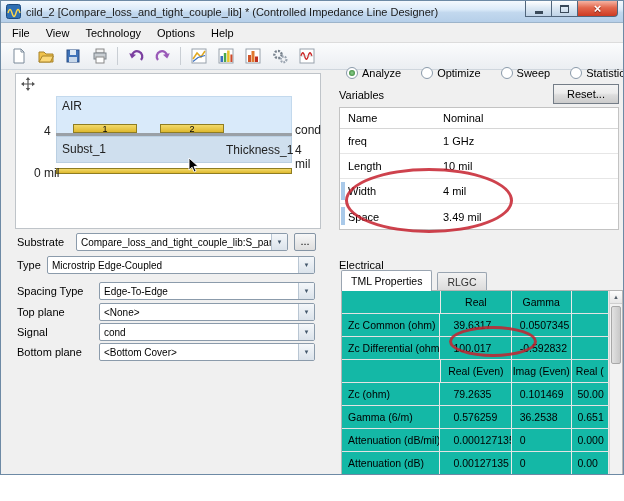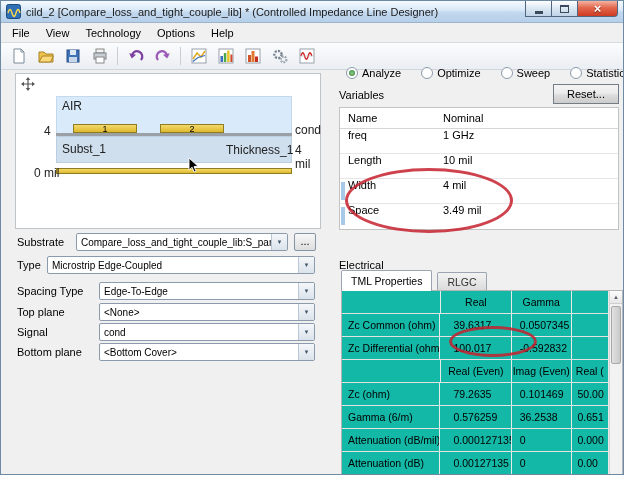--- a/index.html
+++ b/index.html
@@ -61,21 +61,21 @@
   .radio-row{position:absolute;left:345px;top:66px;display:flex;gap:20px;align-items:center}
   .radio{display:flex;align-items:center;gap:4px}
   .rb{width:12px;height:12px;border:1px solid #8a9aaa;border-radius:50%;background:#fff;position:relative;flex:0 0 auto}
   .rb.sel::after{content:"";position:absolute;left:2px;top:2px;width:6px;height:6px;border-radius:50%;background:radial-gradient(#8ed08e,#2a7a2a)}
 
   .vars-title{position:absolute;left:338px;top:88px}
   .btn{position:absolute;left:552px;top:83px;width:66px;height:20px;border:1px solid #747d87;border-radius:0;background:linear-gradient(#f4f4f4,#ececec 45%,#dddddd 55%,#cccccc);display:flex;align-items:center;justify-content:center;font-size:11px}
 
   .vtable{position:absolute;left:338px;top:106px;width:280px;background:#fff;border:1px solid #c3c3c3}
   .vhead{display:flex;height:21px;align-items:center;border-bottom:1px solid #d6d6d6;font-weight:normal}
-  .vrow{display:flex;height:25px;align-items:flex-start;border-bottom:1px solid #e6e6e6;position:relative}
+  .vrow{display:flex;height:25px;align-items:center;border-bottom:1px solid #e6e6e6;position:relative}
   .vrow:last-child{border-bottom:none}
   .vc-name{width:95px;padding-left:8px}
   .vc-nom{flex:1;padding-left:8px}
   .grip{position:absolute;left:1px;top:3px;width:4px;height:18px;background:#a9c9e9}
 
   .show-row{position:absolute;left:338px;top:239px;display:flex;gap:12px;align-items:center}
   .check{display:flex;align-items:center;gap:4px}
   .cb{width:12px;height:12px;border:1px solid #8a9aaa;background:#fff;display:inline-flex;align-items:center;justify-content:center;flex:0 0 auto}
   .cb.on::before{content:"\2713";font-size:10px;font-weight:bold;color:#2c7a2c;line-height:10px}
 

